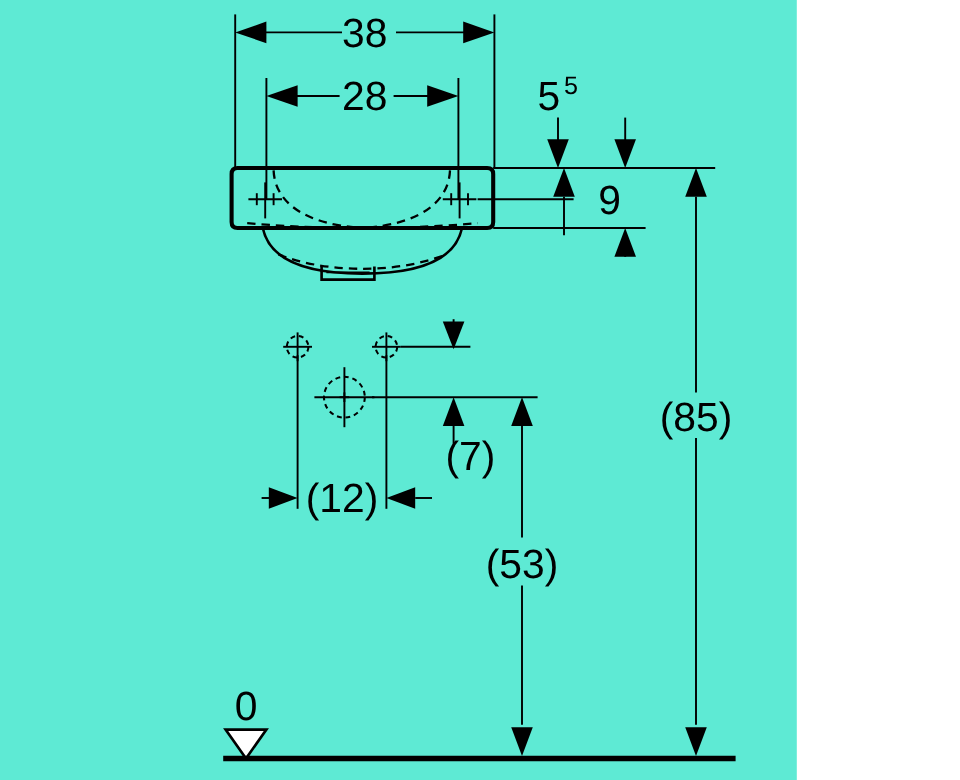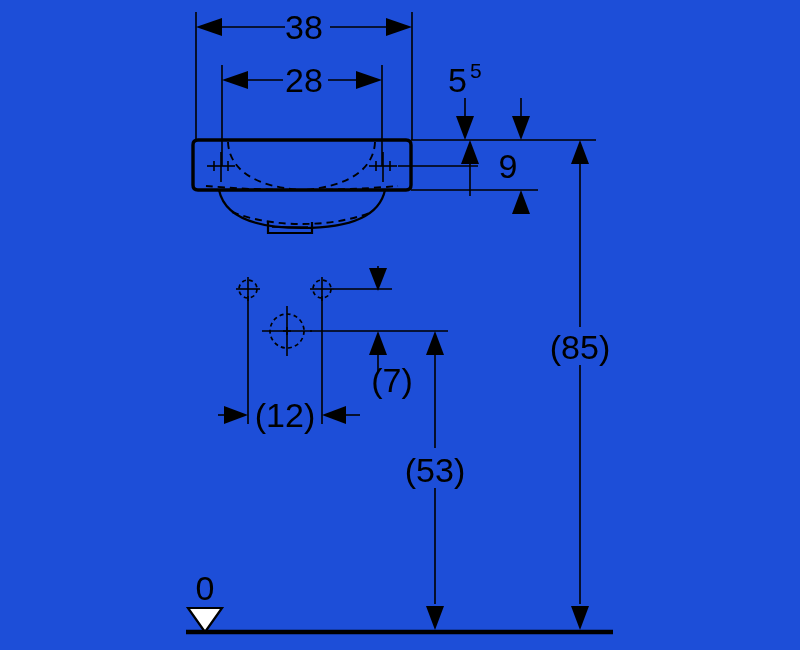--- a/index.html
+++ b/index.html
@@ -5,23 +5,23 @@
   html, body {
     margin: 0;
     padding: 0;
     background: #ffffff;
   }
   body {
     font-family: "Liberation Sans", sans-serif;
   }
   #drawing-root {
     position: relative;
-    width: 800px;
+    width: 664px;
     height: 650px;
-    background: #1d4ed8;
+    background: #5eead4;
     overflow: hidden;
   }
   svg.drawing-canvas {
     display: block;
     width: 800px;
     height: 650px;
   }
   .dim-text {
     font-family: "Liberation Sans", sans-serif;
     font-size: 34px;

